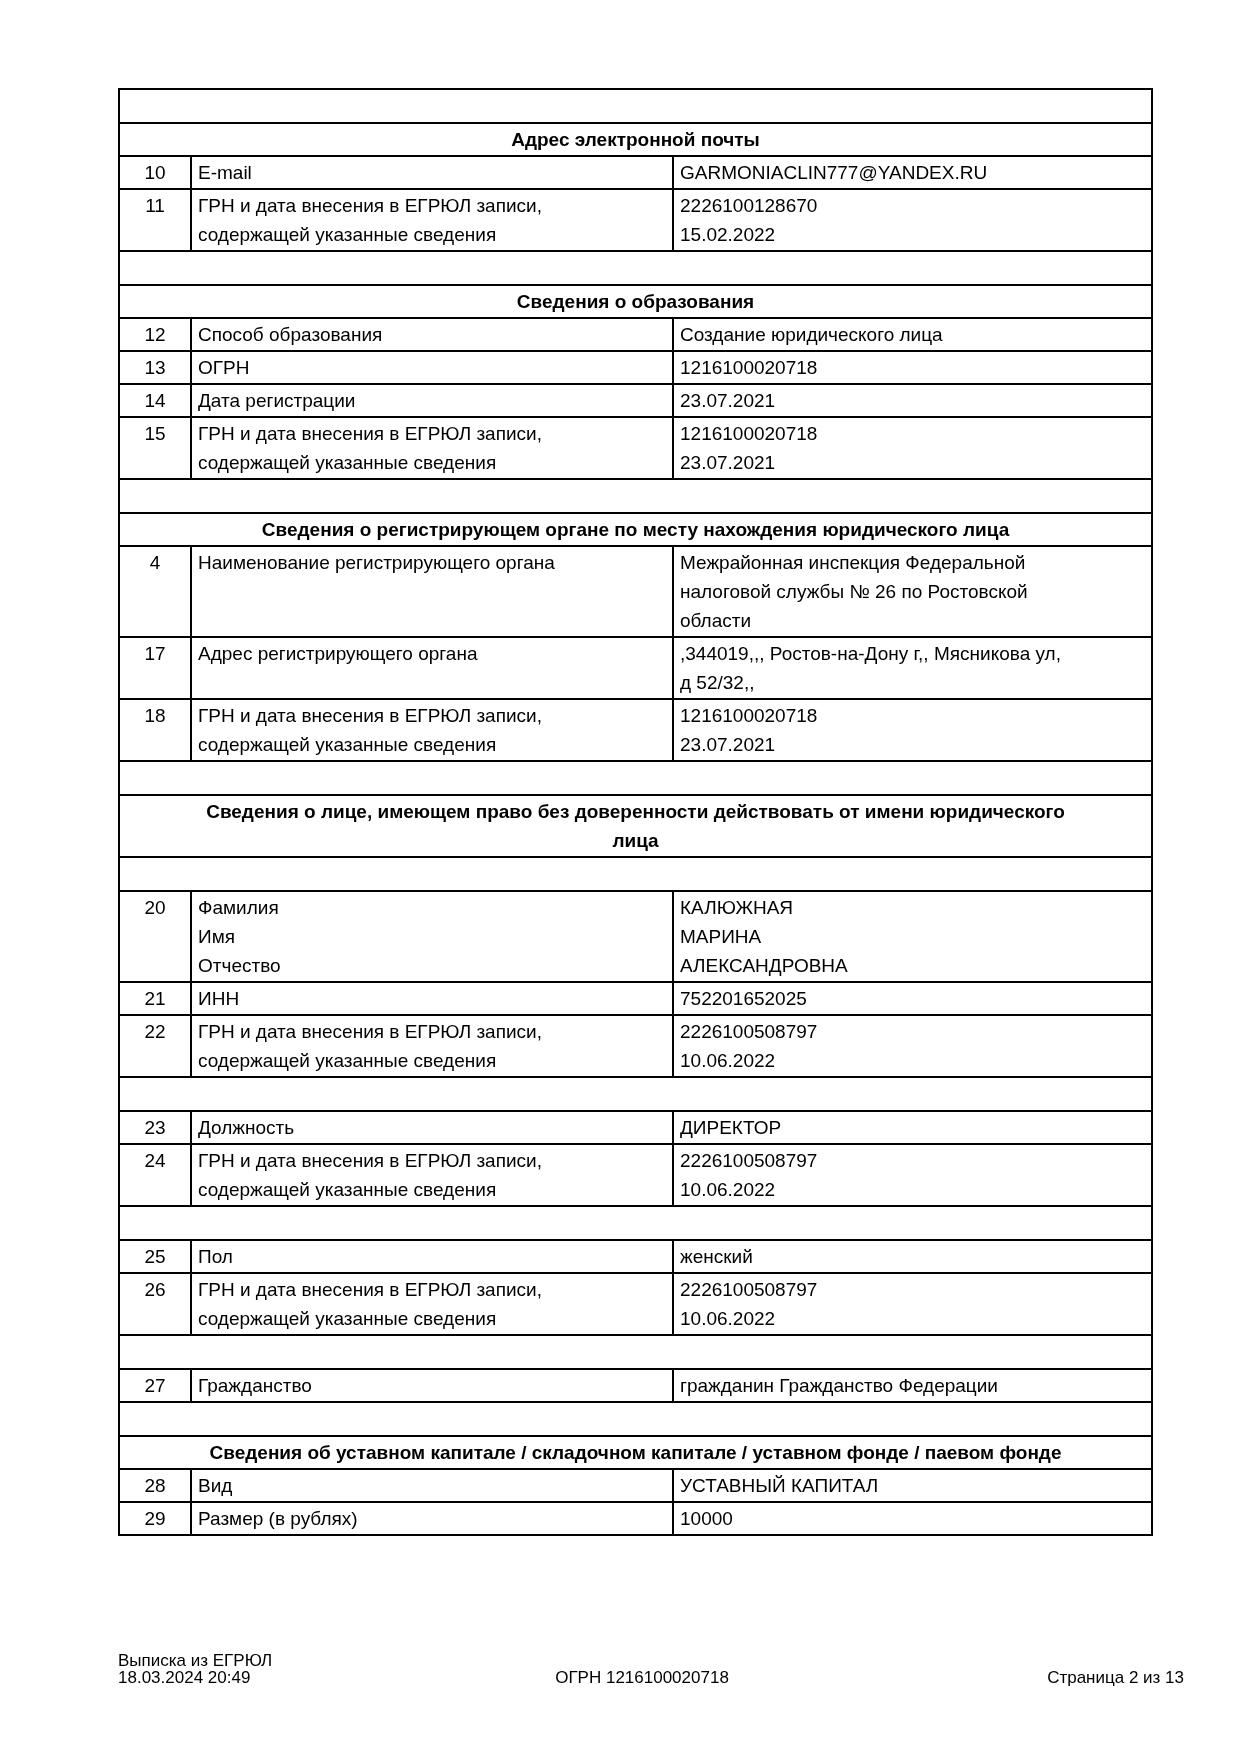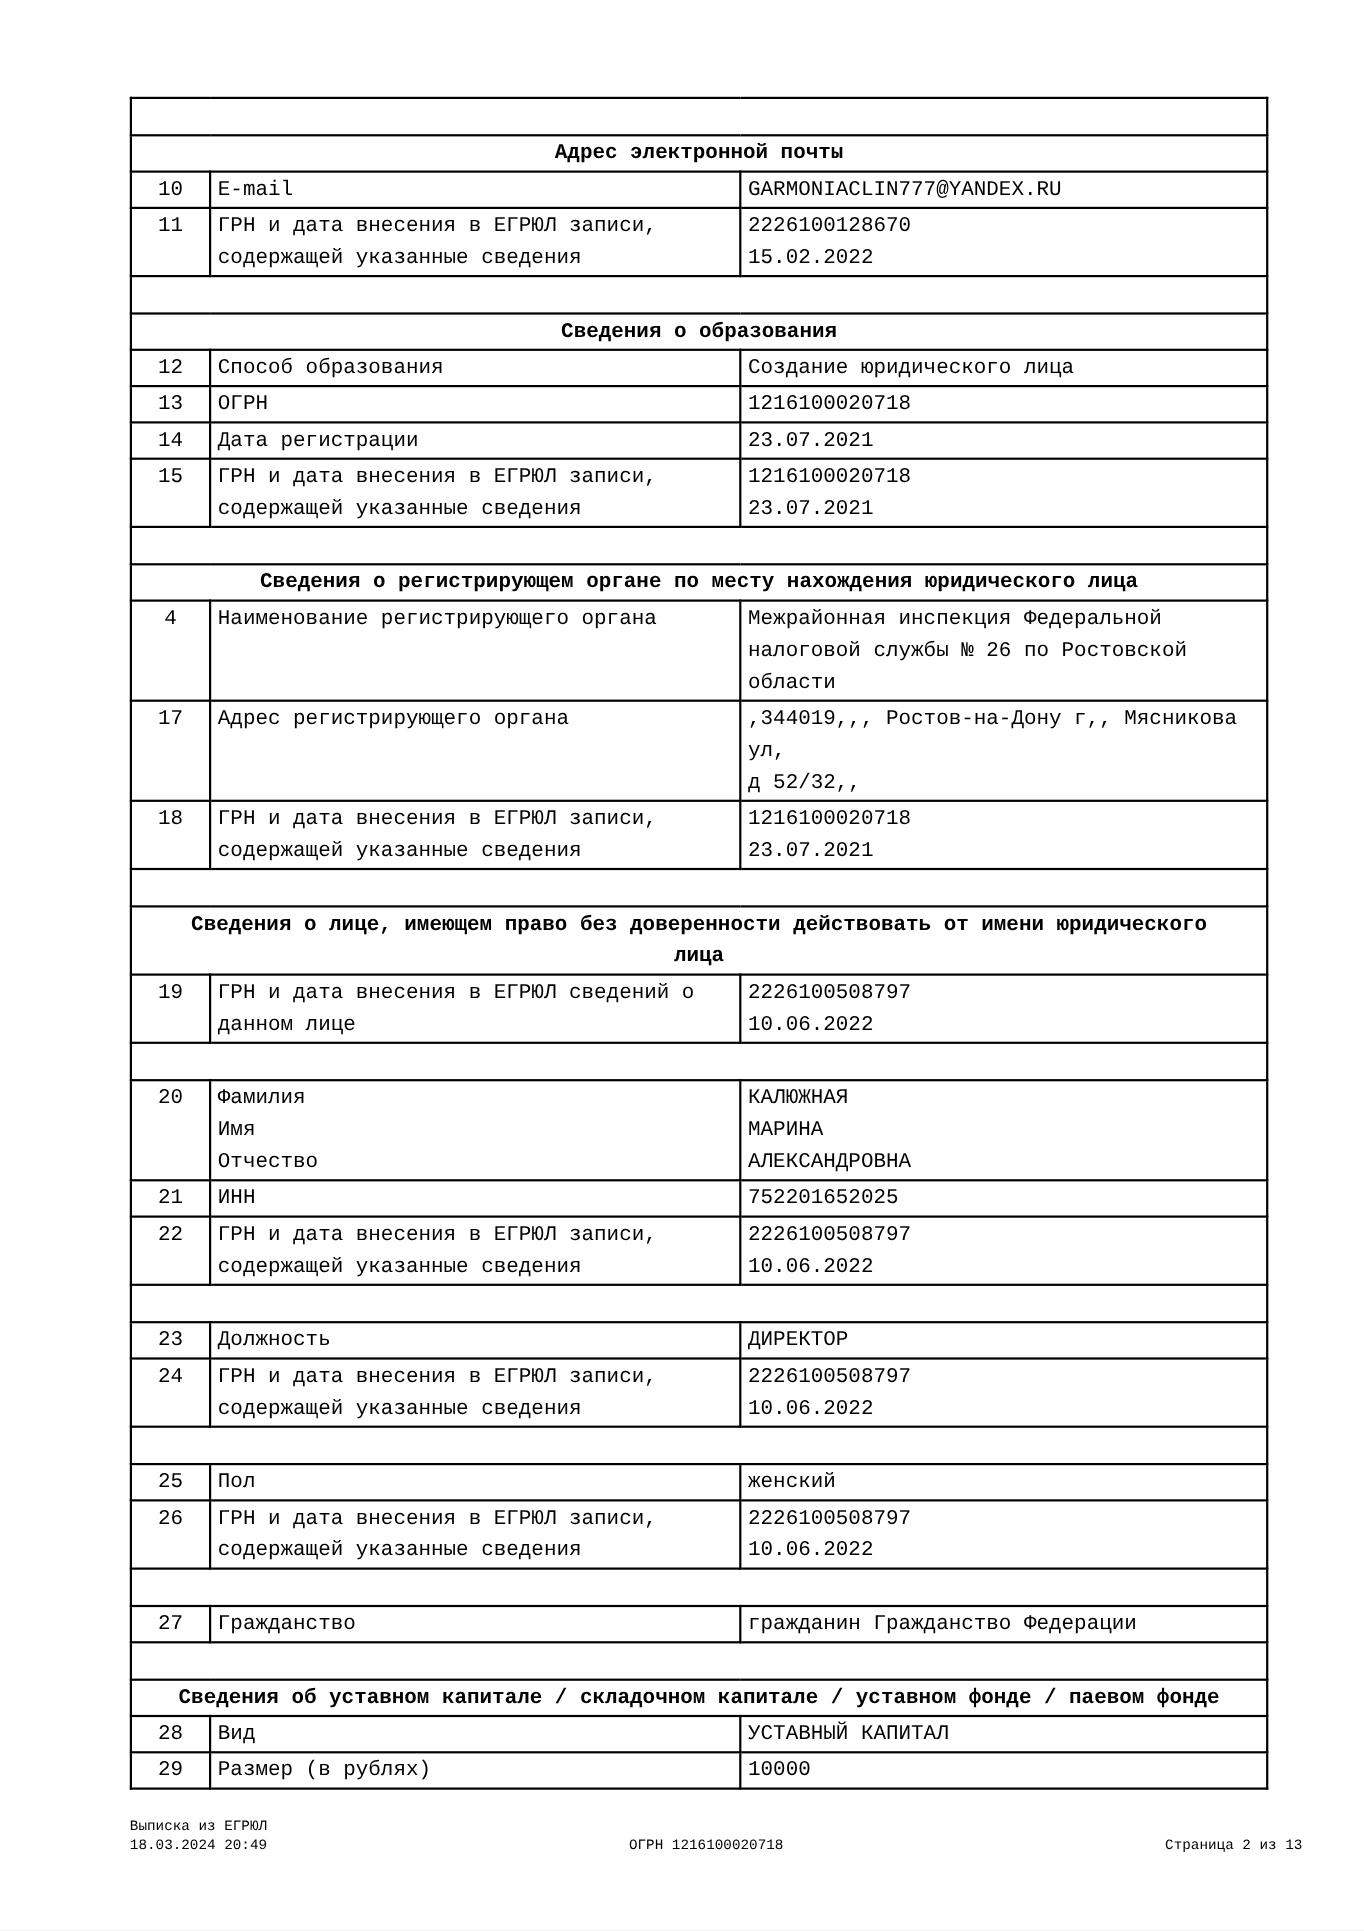--- a/index.html
+++ b/index.html
@@ -1,21 +1,21 @@
 <!DOCTYPE html>
 <html><head>
 <meta charset="utf-8">
 <style>
   html, body { margin: 0; padding: 0; background: #e8e8e8; }
   .page {
     position: relative;
     width: 1240px;
     height: 1755px;
     background: #ffffff;
-    font-family: Liberation Mono, monospace;
+    font-family: Liberation Sans, sans-serif;
     color: #000000;
     overflow: hidden;
     margin: 0 auto;
   }
   table.egrul {
     position: absolute;
     left: 118px;
     top: 88px;
     width: 1033px;
     border-collapse: collapse;
@@ -41,21 +41,21 @@
     font-weight: bold;
   }
   td.spacer {
     height: 30px;
   }
   .footer {
     position: absolute;
     left: 118px;
     top: 1652px;
     width: 1048px;
-    font-size: 13px;
+    font-size: 17px;
     line-height: 17px;
   }
   .footer .line2 {
     position: relative;
     width: 100%;
   }
   .footer .center-text {
     position: absolute;
     left: 0; right: 0;
     text-align: center;
@@ -150,27 +150,20 @@
 содержащей указанные сведения</td>
           <td>1216100020718
 23.07.2021</td>
         </tr>
         <tr>
           <td colspan="3" class="spacer"></td>
         </tr>
         <tr>
           <td colspan="3" class="section-header">Сведения о лице, имеющем право без доверенности действовать от имени юридического
 лица</td>
-        </tr>
-        <tr>
-          <td class="num">19</td>
-          <td>ГРН и дата внесения в ЕГРЮЛ сведений о
-данном лице</td>
-          <td>2226100508797
-10.06.2022</td>
         </tr>
         <tr>
           <td colspan="3" class="spacer"></td>
         </tr>
         <tr>
           <td class="num">20</td>
           <td>Фамилия
 Имя
 Отчество</td>
           <td>КАЛЮЖНАЯ

